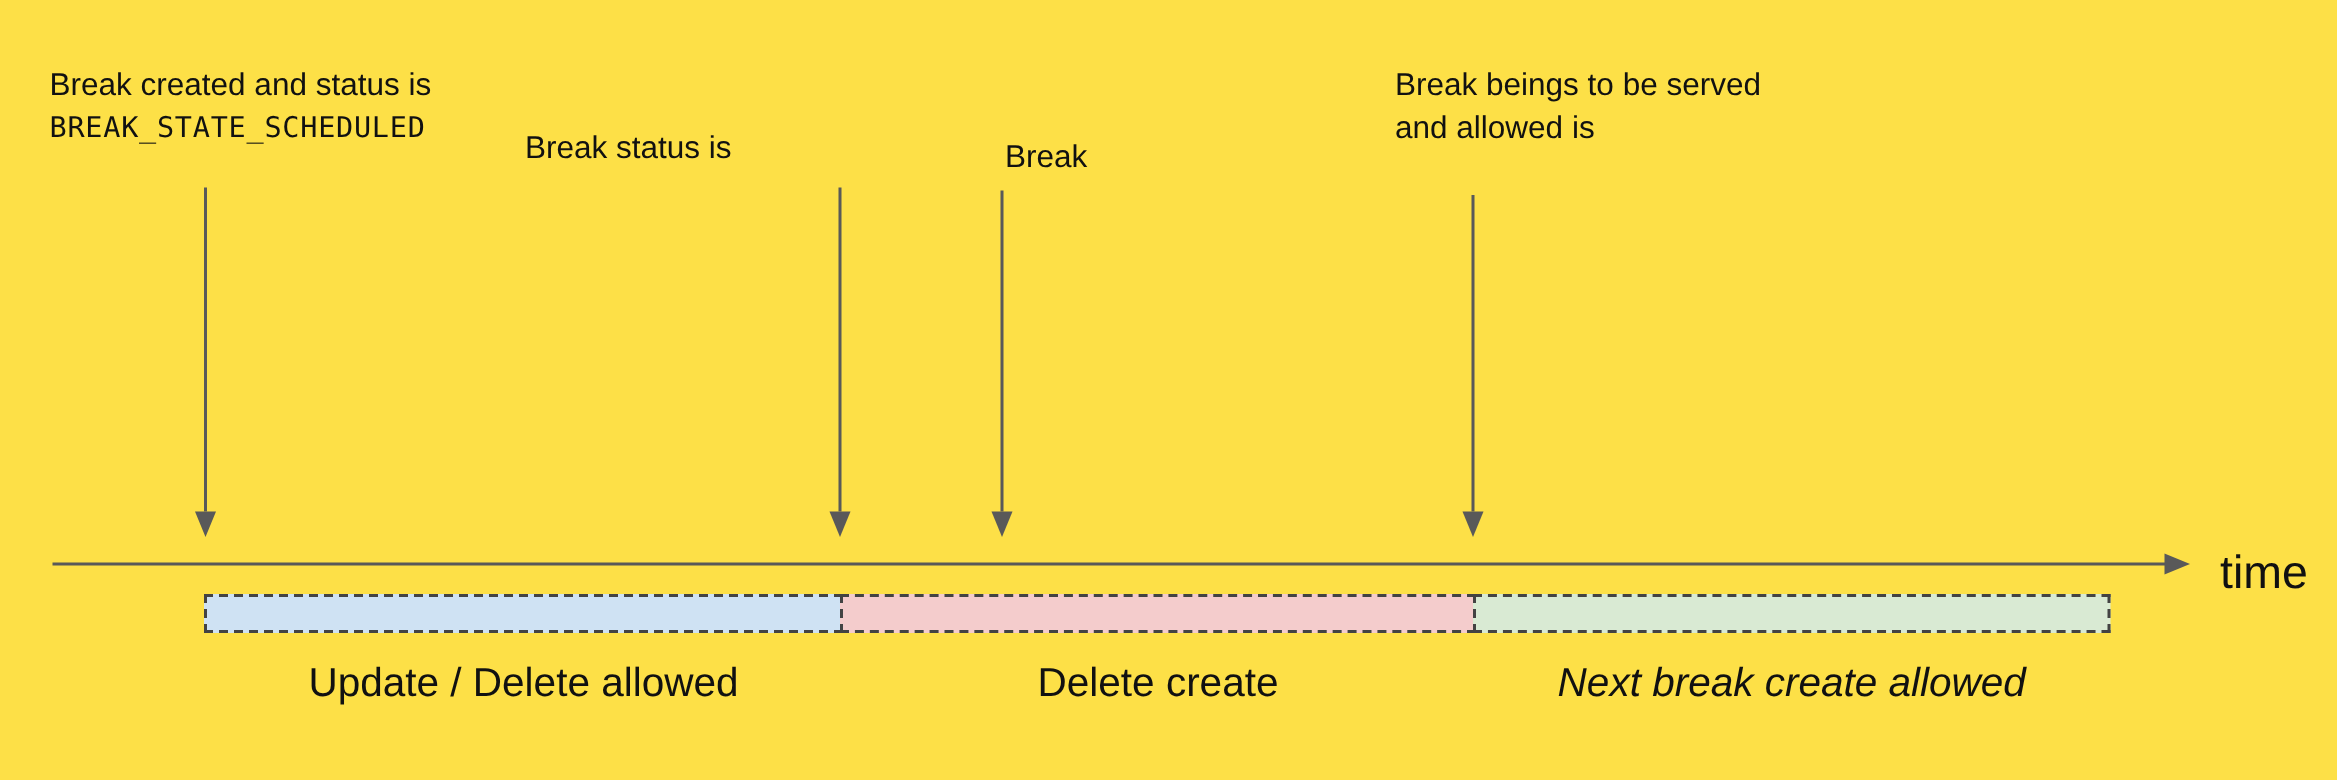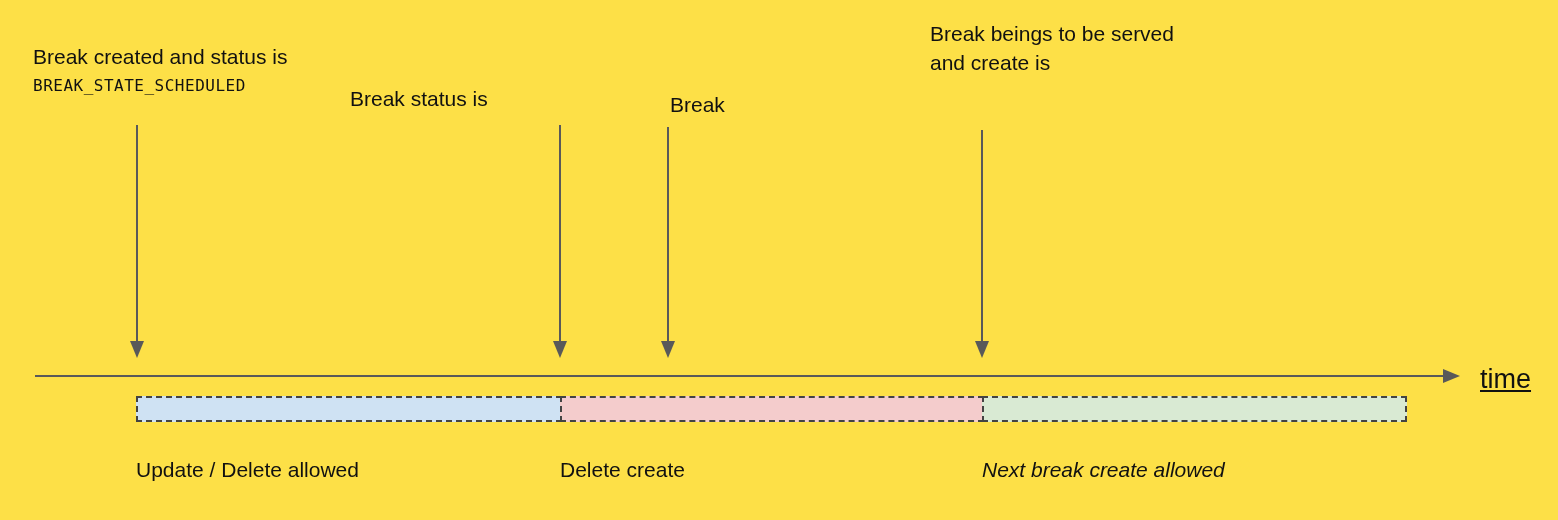--- a/index.html
+++ b/index.html
@@ -14,27 +14,27 @@
     overflow: hidden;
   }
   .annotation {
     position: absolute;
     font-size: 21px;
     line-height: 29px;
     white-space: nowrap;
   }
   .annotation .mono {
     font-family: "DejaVu Sans Mono", "Liberation Mono", monospace;
-    font-size: 16px;
+    font-size: 19px;
     letter-spacing: 0.5px;
   }
   .ann-1 { left: 33px;  top: 42px; }
   .ann-2 { left: 350px; top: 42px; margin-top: 42px; }
   .ann-3 { left: 670px; top: 42px; margin-top: 48px; }
-  .ann-4 { left: 930px; top: 19px; }
+  .ann-4 { left: 930px; top: 42px; }
 
   .v-arrow { position: absolute; width: 14px; }
   .v-arrow .shaft {
     position: absolute;
     left: 6px; top: 0;
     width: 2px;
   }
   .v-arrow .head {
     position: absolute;
     left: 0; bottom: 0;
@@ -61,38 +61,38 @@
     position: absolute;
     left: 1443px; top: 369px;
     width: 0; height: 0;
     border-top: 7px solid transparent;
     border-bottom: 7px solid transparent;
     border-left: 17px solid #595959;
   }
   .time-label {
     position: absolute;
     left: 1480px; top: 364px;
-    font-size: 27px;
-    text-decoration: underline;
+    font-size: 31px;
   }
 
   .segment {
     position: absolute;
     top: 396px;
     height: 26px;
     border: 2px dashed #434343;
   }
   .seg-1 { left: 136px; width: 426px; }
   .seg-2 { left: 560px; width: 424px; }
   .seg-3 { left: 982px; width: 425px; }
 
   .seg-label {
     position: absolute;
-    top: 458px;
-    font-size: 21px;
+    top: 440px;
+    font-size: 27px;
+    text-align: center;
     white-space: nowrap;
   }
   .seg-label-1 { left: 136px; width: 426px; }
   .seg-label-2 { left: 560px; width: 424px; }
   .seg-label-3 { left: 982px; width: 425px; font-style: italic; }
 </style>
 </head>
 <body>
 
 <div class="canvas">
@@ -102,21 +102,21 @@
     <div class="mono">BREAK_STATE_SCHEDULED</div>
   </div>
   <div class="annotation ann-2">
     <div>Break status is</div>
   </div>
   <div class="annotation ann-3">
     <div>Break</div>
   </div>
   <div class="annotation ann-4">
     <div>Break beings to be served</div>
-    <div>and create is</div>
+    <div>and allowed is</div>
   </div>
 
   <div class="v-arrow arrow-1">
     <div class="shaft" style="background: rgb(89, 89, 89);"></div>
     <div class="head" style="border-top-color: rgb(89, 89, 89);"></div>
   </div>
   <div class="v-arrow arrow-2">
     <div class="shaft" style="background: rgb(89, 89, 89);"></div>
     <div class="head" style="border-top-color: rgb(89, 89, 89);"></div>
   </div>

